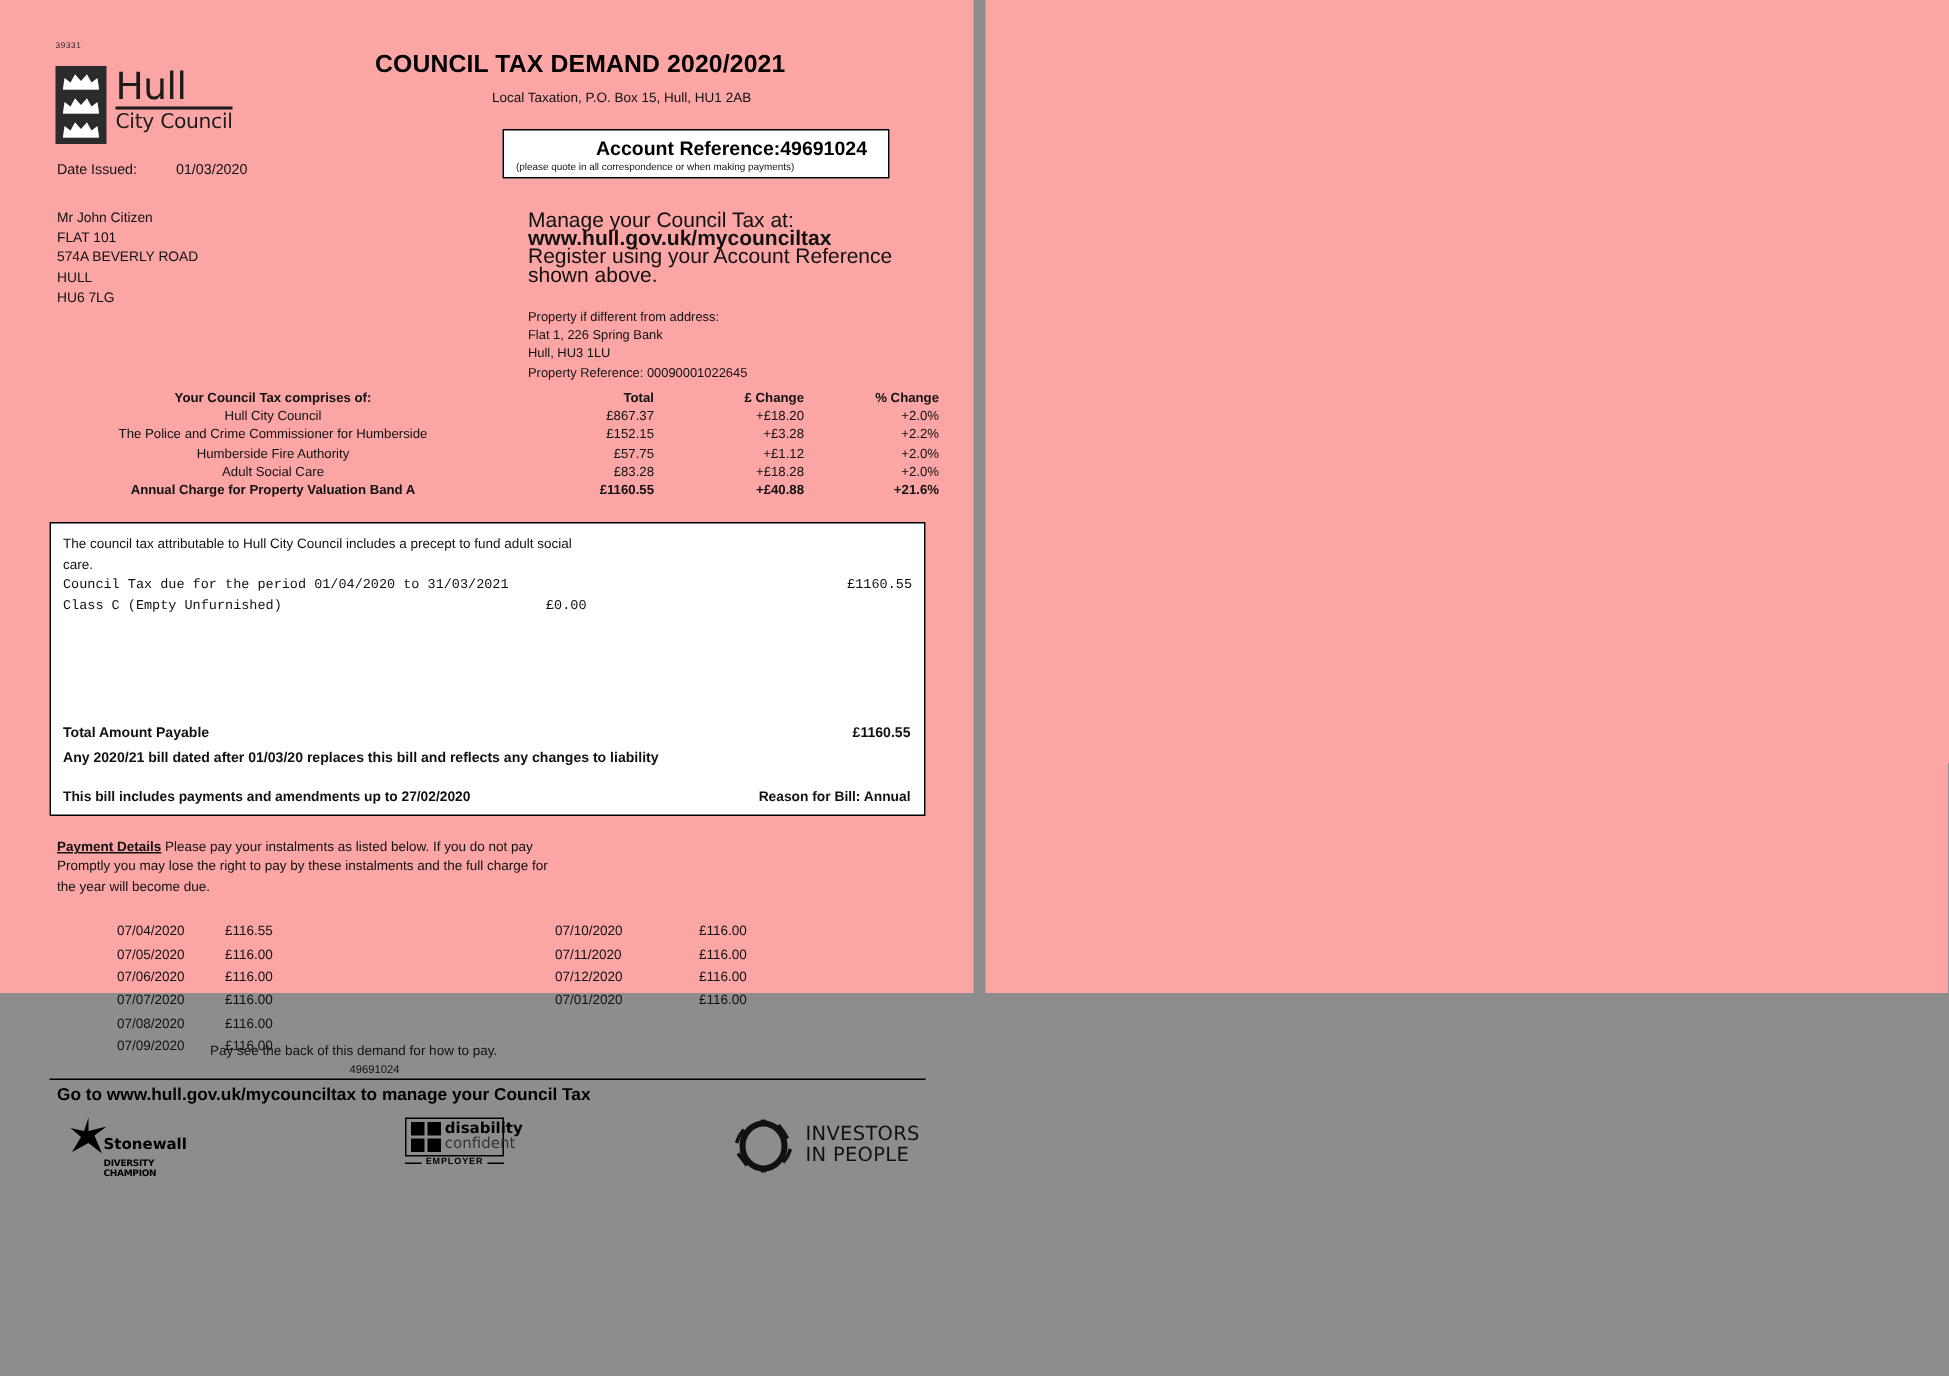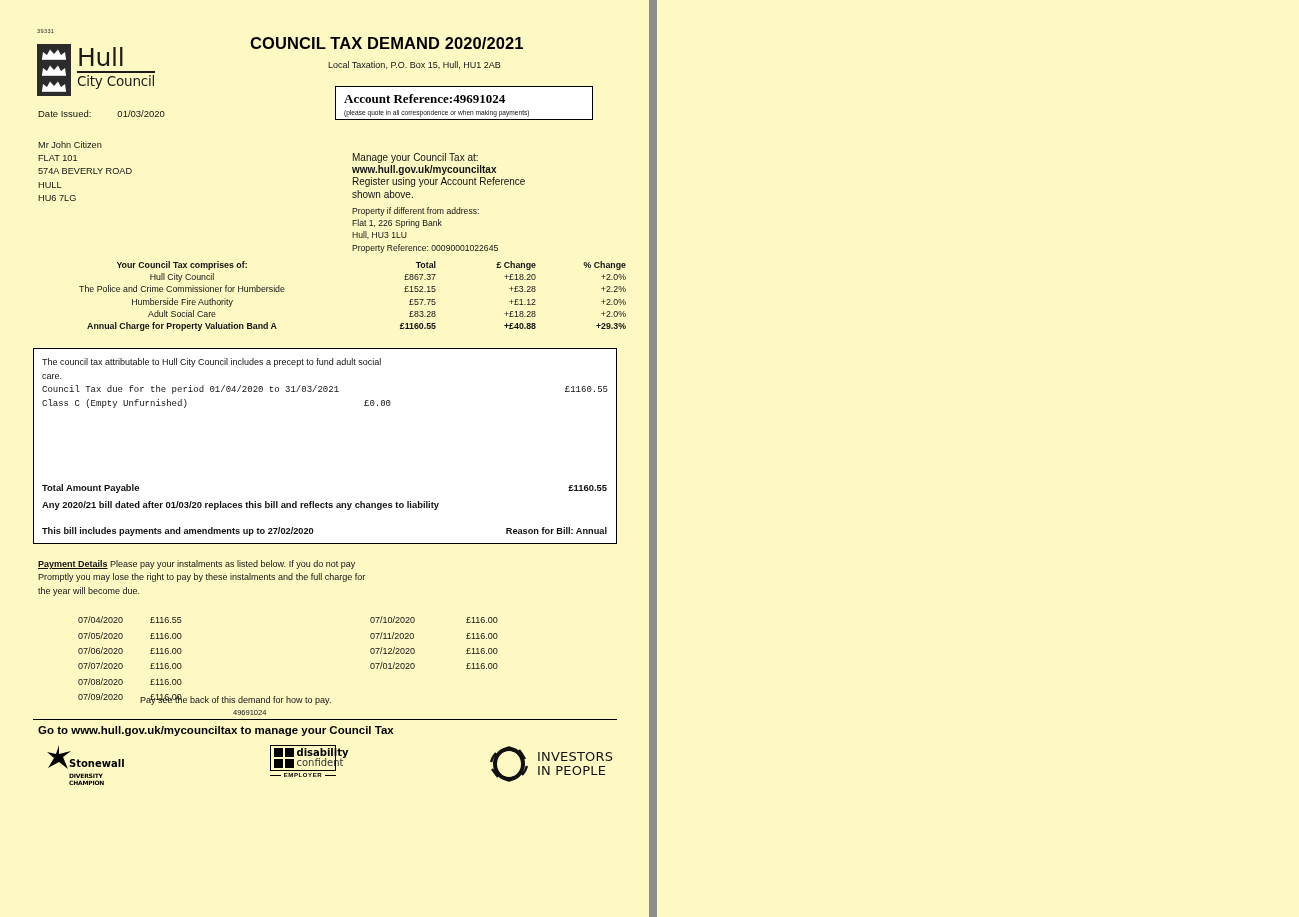--- a/index.html
+++ b/index.html
@@ -10,22 +10,22 @@
   }
   #screen {
     position: relative;
     width: 1299px; height: 917px;
     background: #8d8d8d;
     overflow: hidden;
   }
   .page {
     position: absolute;
     top: 0;
-    background: #fef9c3;
-    height: 917px;
+    background: #fca5a5;
+    height: 662px;
   }
   #page-left  { left: 0px;   width: 649px; }
   #page-right { left: 657px; width: 642px; }
 
   
   .sheet-code {
     position: absolute; left: 37px; top: 28px;
     font-size: 5.5px; letter-spacing: .4px; color: #222;
     font-family: "Liberation Sans", sans-serif;
   }
@@ -70,28 +70,28 @@
   }
   .doc-sub {
     position: absolute; left: 300px; top: 60px;
     font-size: 9px; color: #111; padding-left: 28px;
   }
   .acct-box {
     position: absolute; left: 335px; top: 86px;
     width: 258px; border: 1.6px solid #000; background: #fff;
     padding: 4px 8px 3px 8px;
   }
-  .acct-row { display: flex; justify-content: flex-start; align-items: baseline; font-family: Liberation Serif, serif; }
+  .acct-row { display: flex; justify-content: flex-end; align-items: baseline; }
   .acct-label { font-size: 13px; font-weight: bold; color: #000; }
   .acct-value { font-size: 13px; font-weight: bold; color: #000; padding-right: 6px; }
   .acct-note { font-size: 6.6px; color: #111; margin-top: 2px; }
 
   .manage-block {
-    position: absolute; left: 352px; top: 152px;
-    font-size: 10px; line-height: 12.2px; color: #111;
+    position: absolute; left: 352px; top: 140px;
+    font-size: 14px; line-height: 12.2px; color: #111;
   }
   .manage-block .b { font-weight: bold; }
   .prop-block {
     position: absolute; left: 352px; top: 205px;
     font-size: 8.6px; line-height: 12.2px; color: #111;
   }
 
   .comprise {
     position: absolute; left: 38px; top: 259px; width: 588px;
   }
@@ -285,21 +285,21 @@
         <tr>
           <td class="name">Adult Social Care</td>
           <td class="num">£83.28</td>
           <td class="num">+£18.28</td>
           <td class="num">+2.0%</td>
         </tr>
         <tr class="tot">
           <td class="name">Annual Charge for Property Valuation Band A</td>
           <td class="num">£1160.55</td>
           <td class="num">+£40.88</td>
-          <td class="num">+29.3%</td>
+          <td class="num">+21.6%</td>
         </tr>
       </tbody>
         </table>
     </div>
 
     <div class="precept-box">
       <div class="pb-line">The council tax attributable to Hull City Council includes a precept to fund adult social</div>
       <div class="pb-line">care.</div>
       <div class="pb-row">
         <span class="l">Council Tax due for the period 01/04/2020 to 31/03/2021</span>

